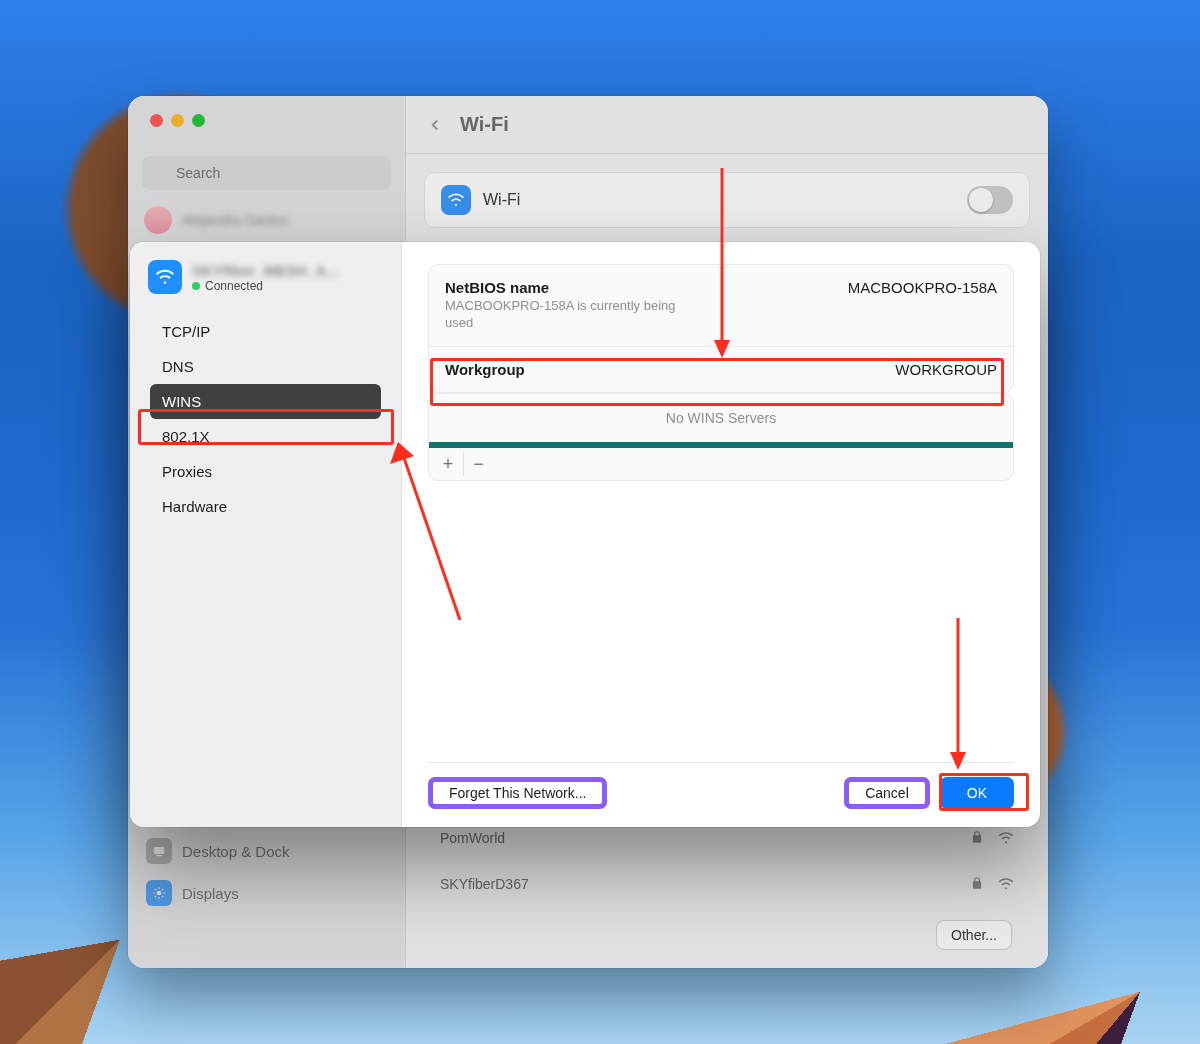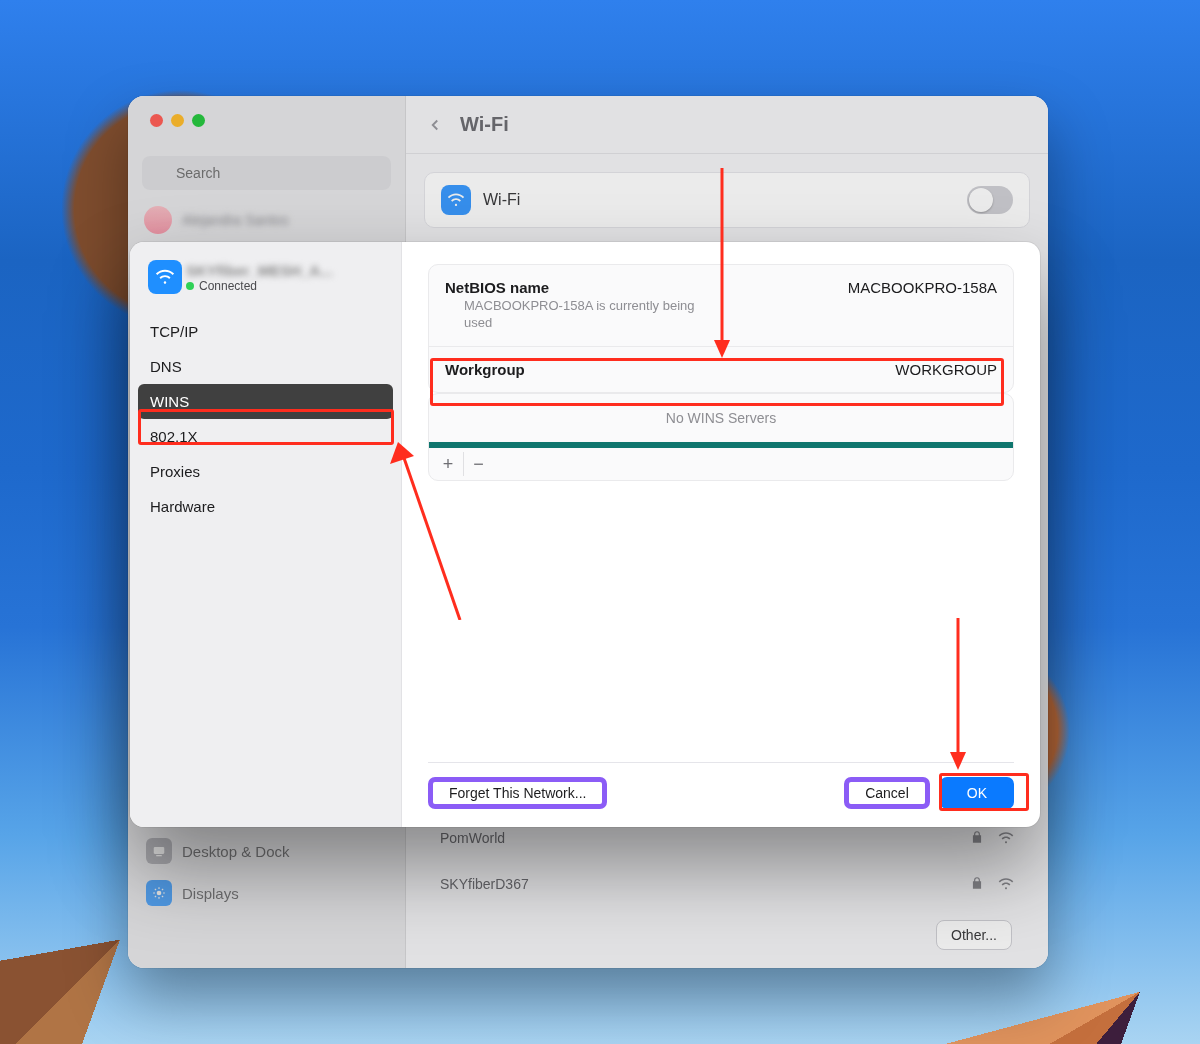--- a/index.html
+++ b/index.html
@@ -89,35 +89,35 @@
     display:flex;
     z-index:10;
     overflow:hidden;
   }
   .sheet-side {
     width:272px; flex:0 0 272px;
     background:#efeff1;
     border-right:1px solid #e2e2e5;
     padding:18px 0;
   }
-  .net-head{display:flex;gap:4px;padding:0 18px 14px;align-items:center;}
+  .net-head{display:flex;gap:10px;padding:0 18px 14px;align-items:center;}
   .net-head-ico{width:34px;height:34px;border-radius:8px;background:#1f8fff;display:flex;align-items:center;justify-content:center;flex:0 0 34px;}
   .net-name{font-size:15px;font-weight:600;color:#888; filter:blur(3px);}
   .net-status{font-size:12px;color:#4a4a4e;display:flex;align-items:center;gap:5px;}
   .status-dot{width:8px;height:8px;border-radius:50%;background:#30d158;display:inline-block;}
-  .tab-list{padding:6px 8px;}
+  .tab-list{padding:6px 20px;}
   .tab-item{padding:9px 12px;border-radius:6px;font-size:15px;color:#1c1c1e;cursor:default;}
   .tab-item.selected{background:#404040;color:#fff;}
   .sheet-main{flex:1;display:flex;flex-direction:column;padding:22px 26px 0;position:relative;}
   .card{background:#fafafb;border:1px solid #eaeaec;border-radius:10px;}
   .card-row{display:flex;align-items:flex-start;padding:14px 16px;gap:12px;}
   .card-row+.card-row{border-top:1px solid #eaeaec;}
   .row-left{flex:1;}
   .row-label{font-size:15px;color:#1c1c1e;font-weight:bold;}
-  .row-sub{font-size:13px;color:#8e8e93;margin-top:2px;max-width:260px;line-height:1.3;margin-left:19px;}
+  .row-sub{font-size:13px;color:#8e8e93;margin-top:2px;max-width:260px;line-height:1.3;}
   .row-val{font-size:15px;color:#1c1c1e;}
   .sec-title{font-size:15px;font-weight:600;margin:20px 2px 10px;color:#1c1c1e;}
   .empty{padding:16px;text-align:center;color:#8e8e93;border-bottom:6px solid #0f766e;}
   .addrem{display:flex;gap:0;padding:4px;}
   .addrem button{width:30px;height:24px;border:none;background:transparent;color:#6e6e73;font-size:18px;line-height:1;cursor:default;}
   .addrem button+button{border-left:1px solid #e0e0e3;}
   .sheet-foot{margin-top:auto;border-top:1px solid #e5e5ea;padding:14px 0 18px;display:flex;align-items:center;gap:10px;}
   .btn{height:32px;padding:0 16px;border:5px solid #8b5cf6;border-radius:7px;background:#fff;font-size:14px;color:#1c1c1e;display:flex;align-items:center;}
   .btn.primary{background:#0a7aff;border-color:#0a7aff;color:#fff;padding:0 22px;font-weight:500;}
   .spacer{flex:1;}

